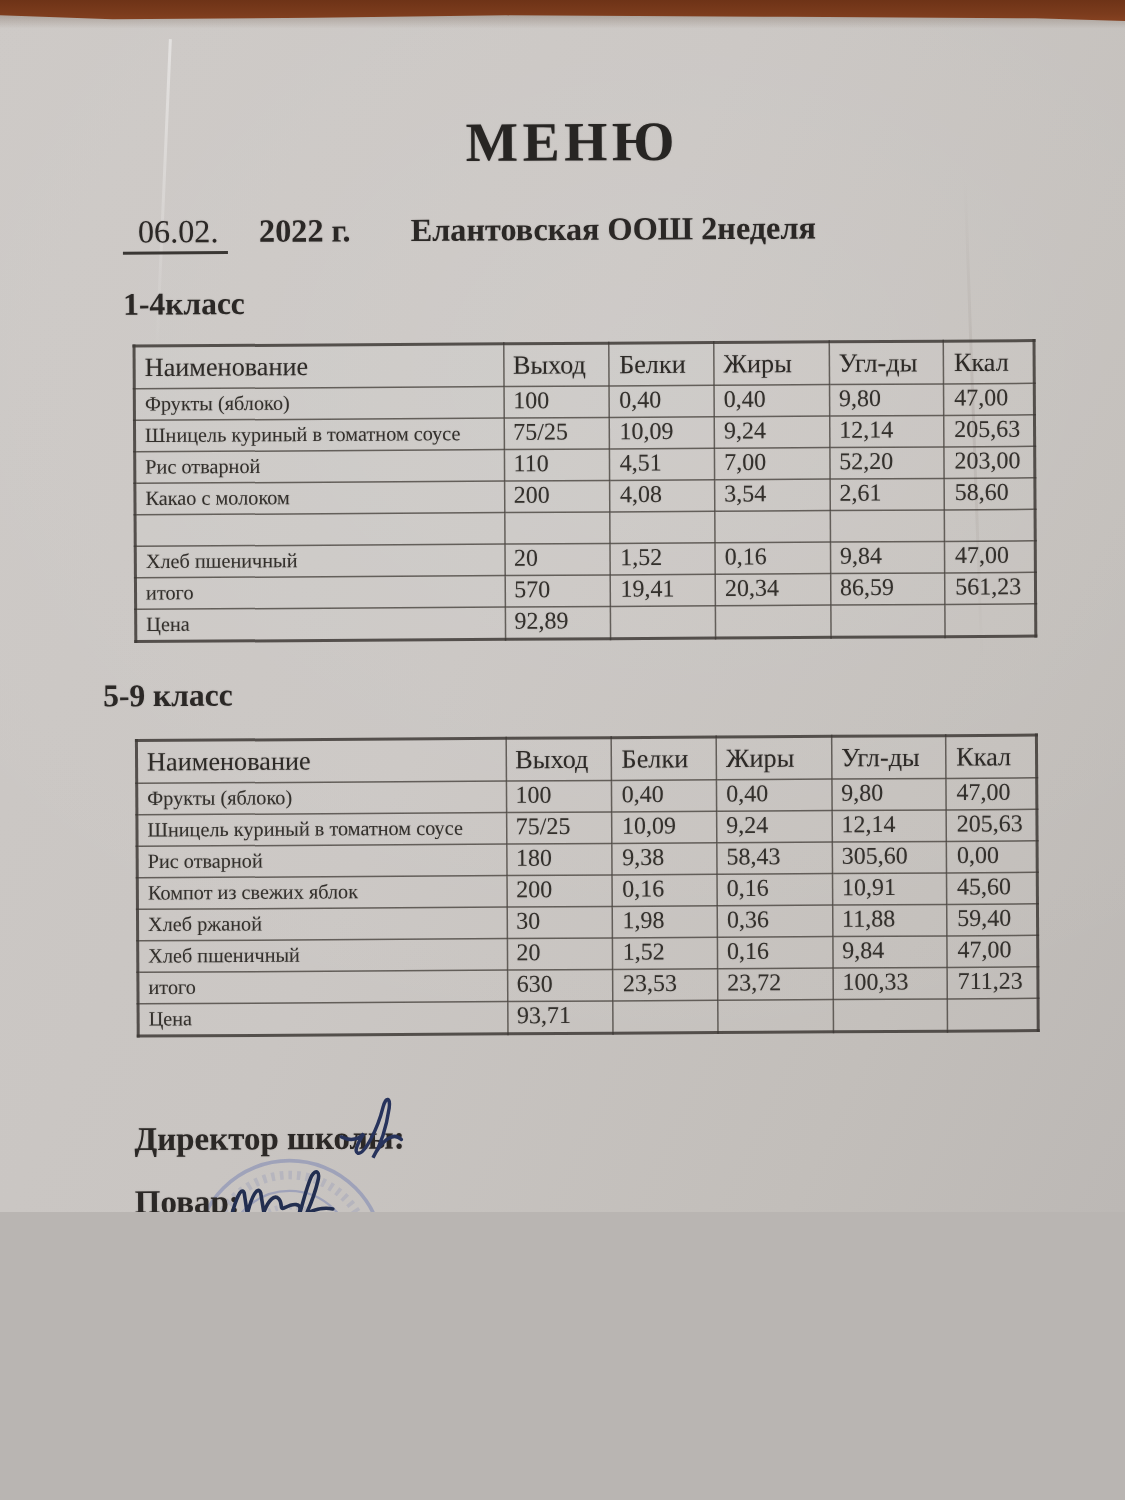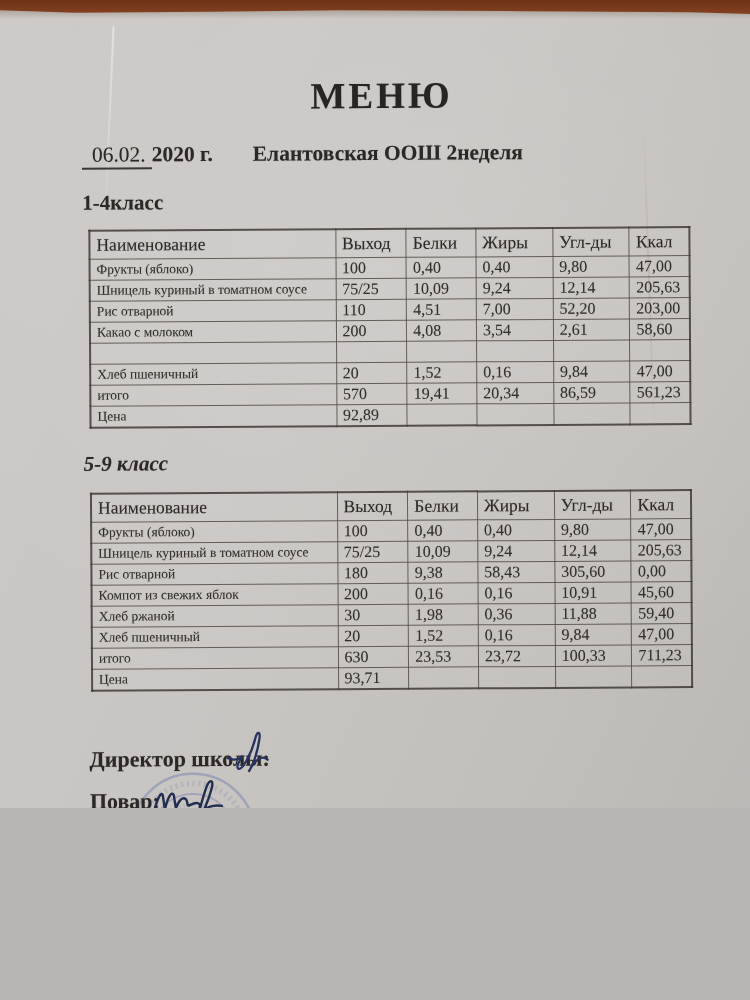--- a/index.html
+++ b/index.html
@@ -48,29 +48,29 @@
     font-size:37px;font-weight:bold;letter-spacing:3px;
     color:#272523;text-shadow:0 0 1px rgba(55,50,45,0.35);
   }
   .dateline{
     position:absolute;left:84px;top:141px;width:620px;
     font-size:21.5px;font-weight:bold;color:#2b2826;
     text-shadow:0 0 1px rgba(55,50,45,0.3);white-space:nowrap;
   }
   .date-underlined{
     font-weight:normal;border-bottom:2px solid #3a3734;
-    padding:0 6px 1px 10px;margin-right:0;text-align:center;
+    padding:0 6px 1px 10px;margin-right:21px;text-align:center;
   }
   .header-right{margin-left:40px;}
   .section-heading{
     font-size:21px;font-weight:bold;color:#2b2826;
     text-shadow:0 0 1px rgba(55,50,45,0.3);
   }
   #heading-1{position:absolute;left:84px;top:189px;}
-  #heading-2{position:absolute;left:84px;top:450px;font-style:italic;}
+  #heading-2{position:absolute;left:69px;top:450px;}
   table.menu{
     position:absolute;left:90px;width:602px;
     border-collapse:collapse;table-layout:fixed;
     background:rgba(255,255,255,0.04);
   }
   #table-1{top:228px;}
   #table-2{top:491px;}
   table.menu,table.menu th,table.menu td{
     border:1px solid rgba(72,67,62,0.8);
   }
@@ -115,21 +115,21 @@
       <circle cx="70" cy="70" r="44" stroke-width="1.6"></circle>
       <circle cx="70" cy="70" r="55" stroke-width="6" stroke-dasharray="2.5 3.5" opacity="0.45"></circle>
       <circle cx="70" cy="70" r="33" stroke-width="4" stroke-dasharray="2 3" opacity="0.4"></circle>
       <path d="M50,70 h40 M48,80 h44 M55,60 h30" stroke-width="4" stroke-dasharray="2.5 3" opacity="0.45"></path>
     </g>
   </svg>
 
   <div class="content">
     <div class="doc-title">МЕНЮ</div>
 
-    <div class="dateline"><span class="date-underlined">06.02.</span><span>2020 г.</span><span class="header-right">Елантовская ООШ 2неделя</span></div>
+    <div class="dateline"><span class="date-underlined">06.02.</span><span>2022 г.</span><span class="header-right">Елантовская ООШ 2неделя</span></div>
 
     <div id="heading-1" class="section-heading">1-4класс</div>
 
     <table id="table-1" class="menu">
       <colgroup>
         <col style="width:41%">
           <col style="width:11.8%">
           <col style="width:11.6%">
         <col style="width:12.8%">
           <col style="width:12.8%">

